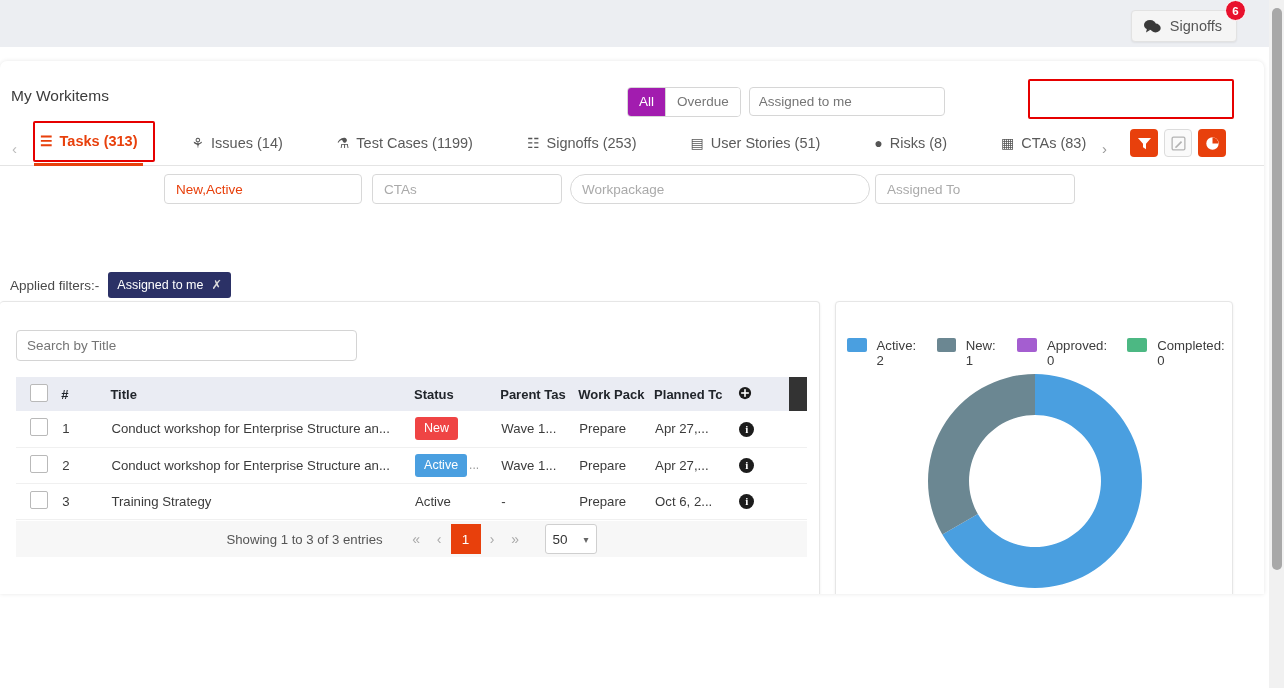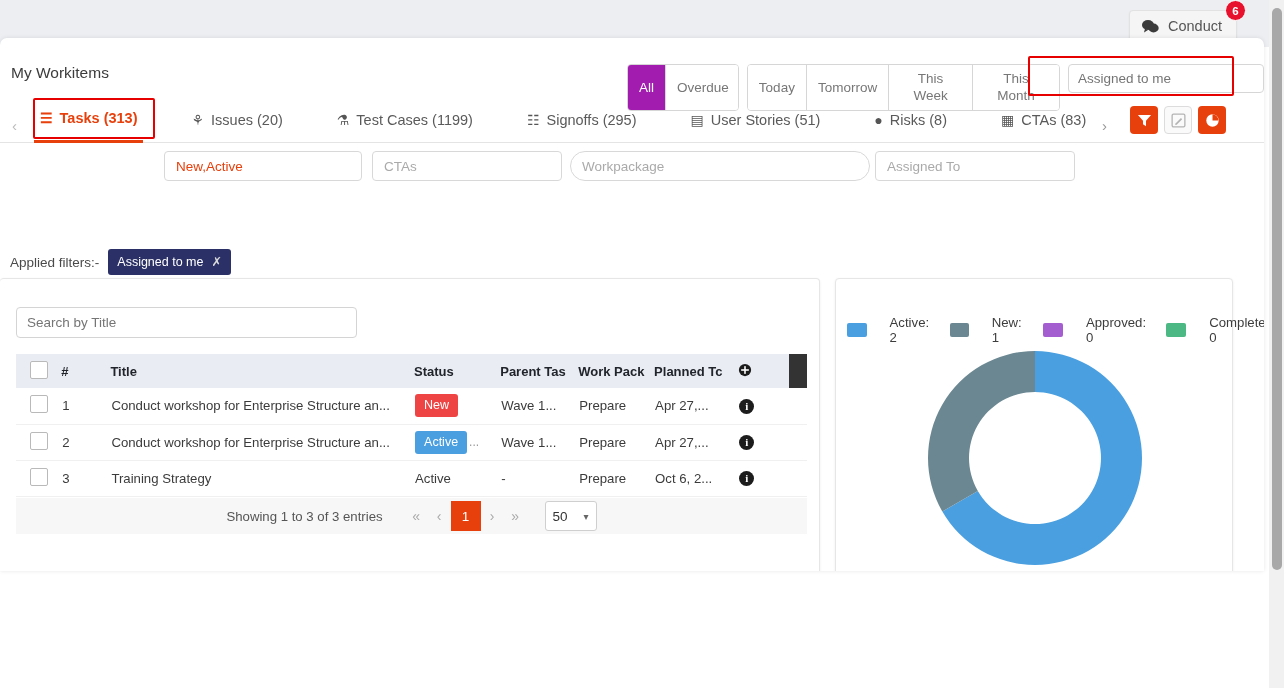--- a/index.html
+++ b/index.html
@@ -30,21 +30,21 @@
   .mentions-badge {
     position: absolute; right: -9px; top: -10px;
     width: 21px; height: 21px; border-radius: 50%;
     background: #e8112d; color: #fff; font-size: 11.5px; font-weight: 700;
     display: flex; align-items: center; justify-content: center;
     border: 1.5px solid #fff;
   }
 
   
   .page-card {
-    position: absolute; left: 0; top: 38px; width: 1264px; height: 533px;
+    position: absolute; left: 0; top: 61px; width: 1264px; height: 533px;
     background: #fff;
     border-top-left-radius: 7px; border-top-right-radius: 7px;
     box-shadow: 0 0 4px rgba(0,0,0,.10);
     overflow: hidden;
   }
 
   
   .page-title {
     position: absolute; left: 11px; top: 26px;
     font-size: 15.5px; color: #3c3c3c;
@@ -195,21 +195,21 @@
     background: #fff; font-size: 13.5px; color: #333; display: flex; align-items: center;
     justify-content: space-between; padding: 0 7px;
   }
   .caret { font-size: 10px; color: #666; }
 
   
   .legend {
     position: absolute; left: 11px; top: 36px; display: flex; align-items: center; gap: 0;
     font-size: 13.2px; color: #3d3d3d;
   }
-  .lg-item { display: flex; align-items: center; gap: 23px; margin-right: 17px; }
+  .lg-item { display: flex; gap: 10px; margin-right: 17px; }
   .lg-sw { width: 23px; height: 14px; border-radius: 2px; }
   .donut-wrap { position: absolute; left: 0; top: 62px; width: 398px; height: 260px; }
   .totals {
     position: absolute; left: 0; top: 376px; width: 398px; text-align: center;
     color: #8e0e0e; font-weight: 700; font-size: 17px; line-height: 30px;
   }
 
   
   .vscroll-track {
     position: absolute; right: 0; top: 0; width: 15px; height: 688px; background: #f1f1f1;
@@ -223,65 +223,59 @@
 <body>
 
 <div class="topstrip">
   <div class="mentions-wrap">
     <div class="mentions-btn">
       <svg width="17" height="15" viewBox="0 0 17 15">
         <ellipse cx="6" cy="6" rx="6" ry="5" fill="#3a3a3a"></ellipse>
         <ellipse cx="11.5" cy="9" rx="5.2" ry="4.4" fill="#3a3a3a"></ellipse>
         <path d="M3 9.5 L2 13.5 L6 11 Z" fill="#3a3a3a"></path>
       </svg>
-      <span>Conduct</span>
+      <span>Signoffs</span>
     </div>
     <div class="mentions-badge">6</div>
   </div>
 </div>
 
 <div class="page-card">
 
   <div class="page-title">My Workitems</div>
 
   <div class="range-group">
     <div class="rg-seg">
       <button class="rg-btn active">All</button>
       <button class="rg-btn">Overdue</button>
-    </div>
-    <div class="rg-seg">
-      <button class="rg-btn">Today</button>
-      <button class="rg-btn">Tomorrow</button>
-      <button class="rg-btn">This Week</button>
-      <button class="rg-btn">This Month</button>
     </div>
     <div class="rg-input-wrap">
       <input class="rg-input" type="text" placeholder="Assigned to me" style="">
     </div>
   </div>
   <div class="hl-red" style="left:1028px; top:18px; width:206px; height:40px;"></div>
 
   <div class="tabs-row">
     <div class="tab-arrow-l">‹</div>
     <div class="tabs">
       <div class="tab active">
         <span class="t-ico">☰</span>
         <span>Tasks (313)</span>
       </div>
       <div class="tab">
         <span class="t-ico">⚘</span>
-        <span>Issues (20)</span>
+        <span>Issues (14)</span>
       </div>
       <div class="tab">
         <span class="t-ico">⚗</span>
         <span>Test Cases (1199)</span>
       </div>
       <div class="tab">
         <span class="t-ico">☷</span>
-        <span>Signoffs (295)</span>
+        <span>Signoffs (253)</span>
       </div>
       <div class="tab">
         <span class="t-ico">▤</span>
         <span>User Stories (51)</span>
       </div>
       <div class="tab">
         <span class="t-ico">●</span>
         <span>Risks (8)</span>
       </div>
       <div class="tab">

